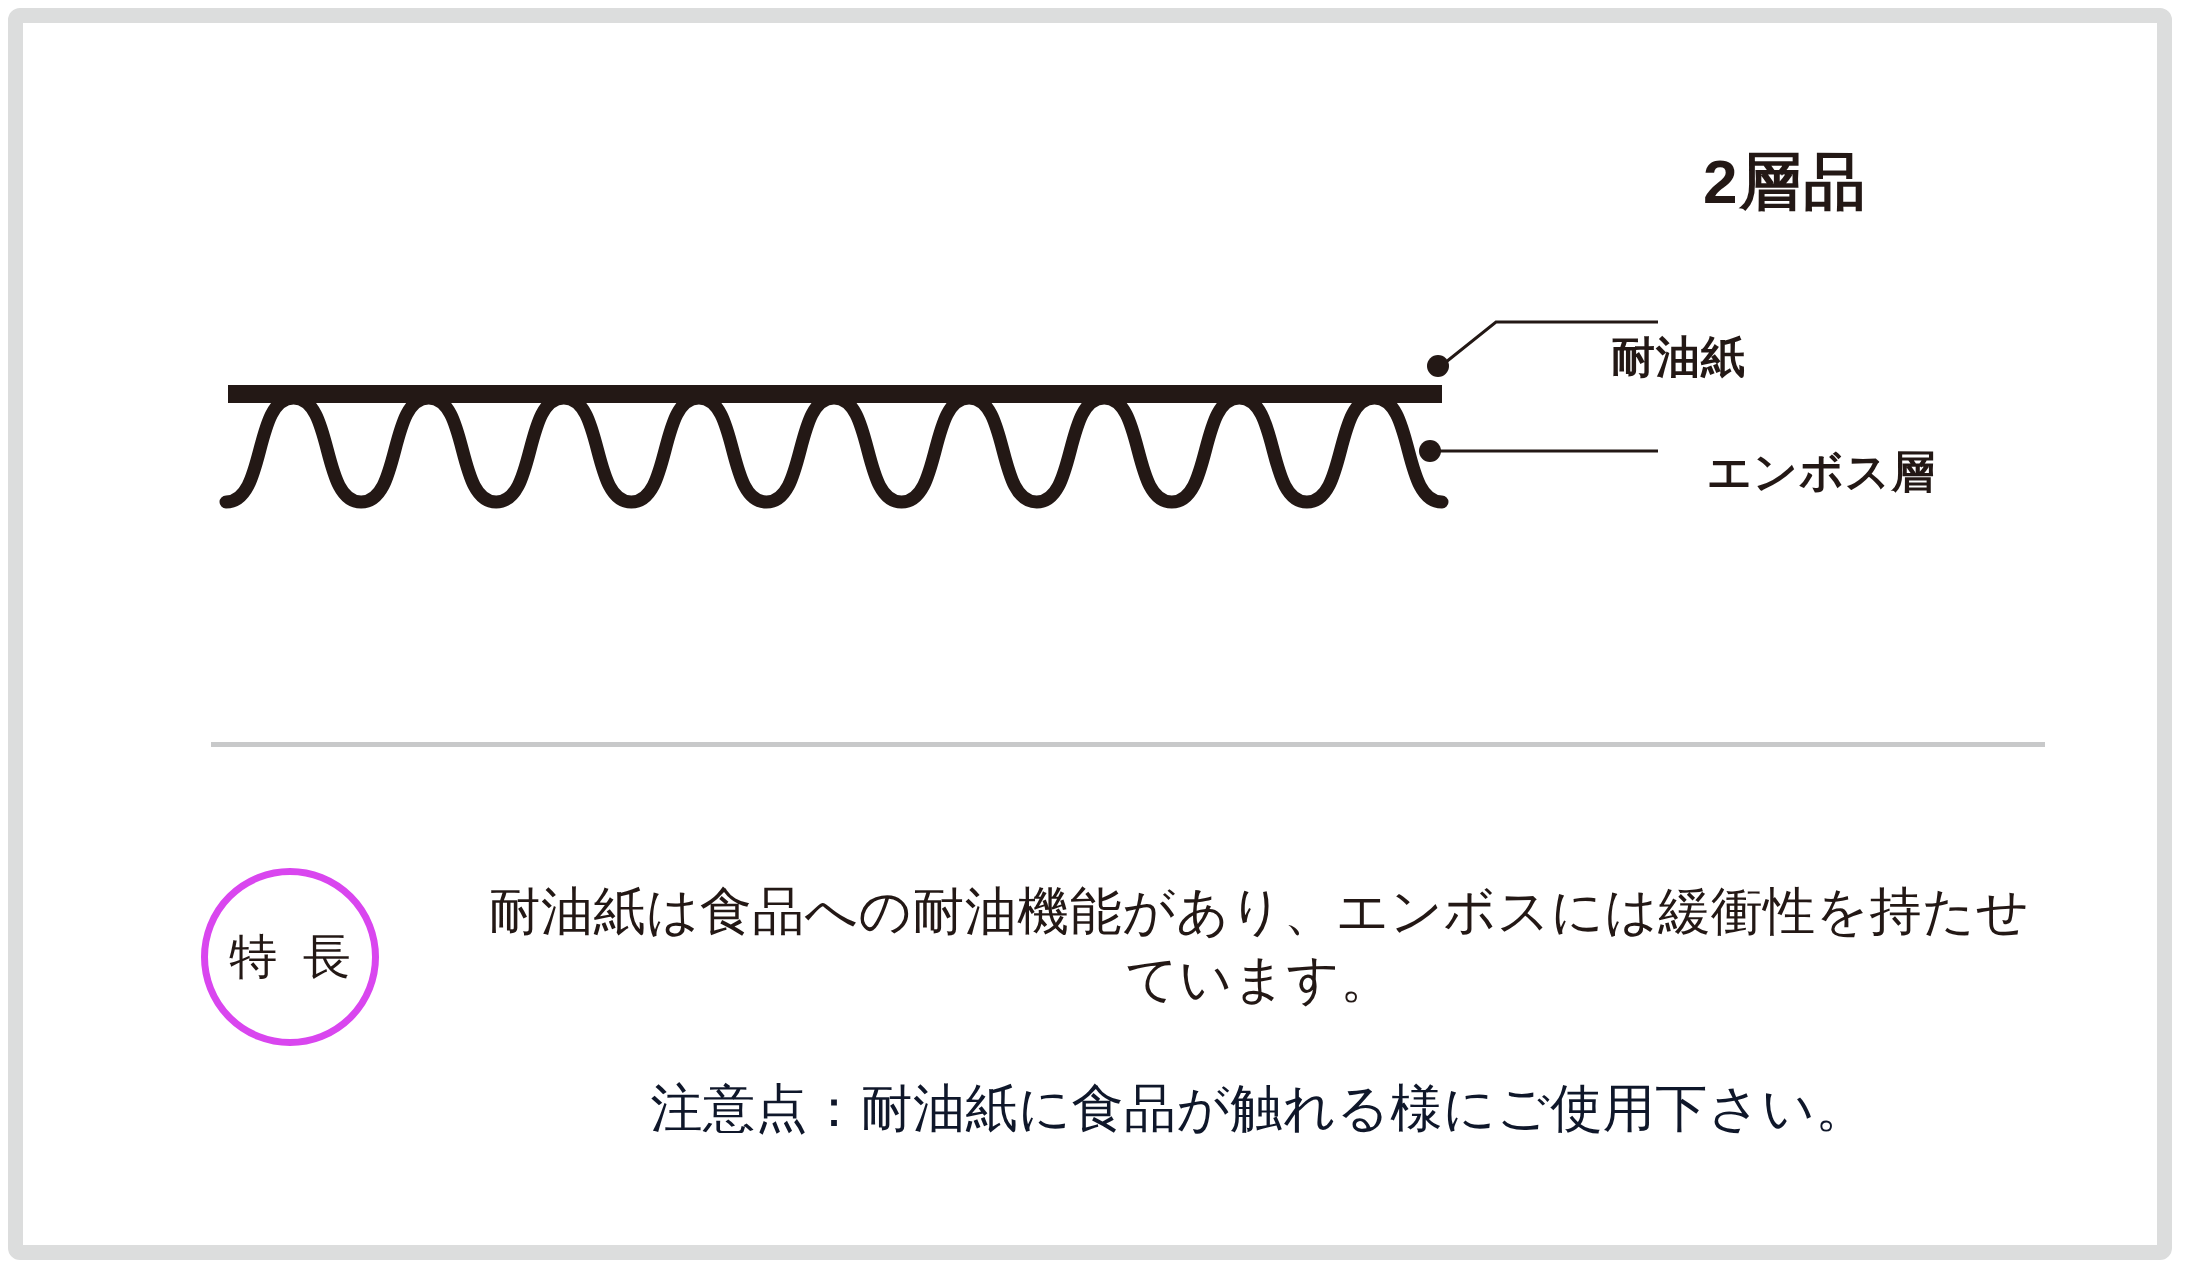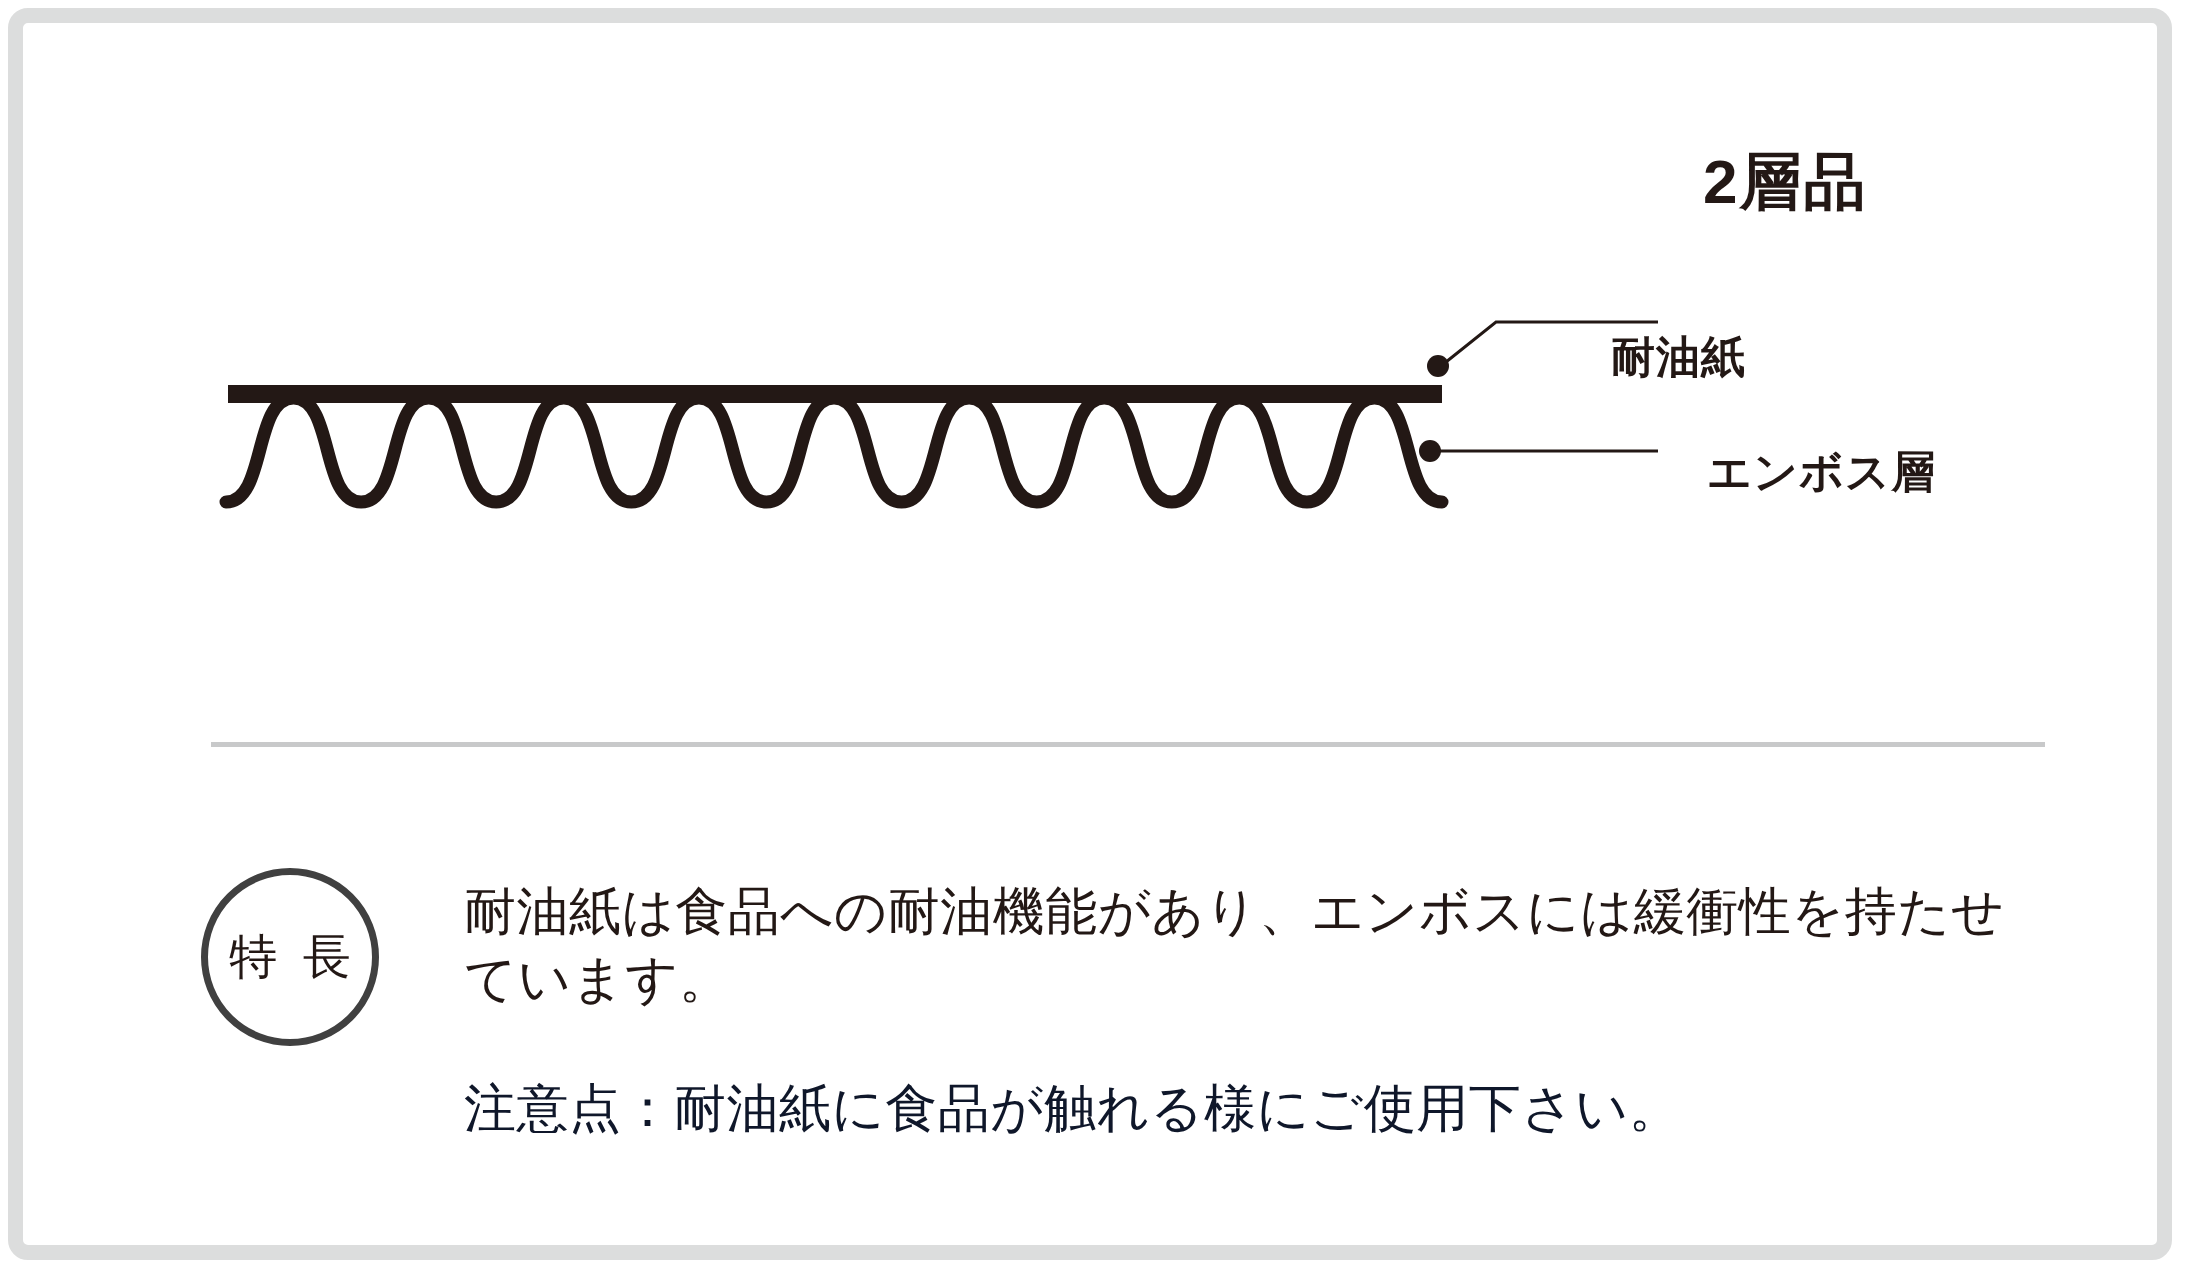--- a/index.html
+++ b/index.html
@@ -16,22 +16,23 @@
 
   
   .card {
     position: absolute;
     left: 8px;
     top: 8px;
     width: 2164px;
     height: 1252px;
     box-sizing: border-box;
     border: 15px solid #dcdddd;
-    border-radius: 20px;
+    border-radius: 12px;
     background: #ffffff;
+    text-align: center;
   }
 
   
   .title {
     position: absolute;
     left: 1680px;
     top: 128px;
     font-size: 62px;
     font-weight: bold;
     letter-spacing: 2px;
@@ -76,21 +77,21 @@
   }
 
   
   .badge {
     position: absolute;
     left: 178px;
     top: 845px;
     width: 178px;
     height: 178px;
     box-sizing: border-box;
-    border: 7px solid #404040;
+    border: 7px solid #d946ef;
     border-radius: 50%;
     display: flex;
     align-items: center;
     justify-content: center;
   }
   .badge-text {
     font-size: 48px;
     color: #231815;
     letter-spacing: 6px;
     text-indent: 6px;

